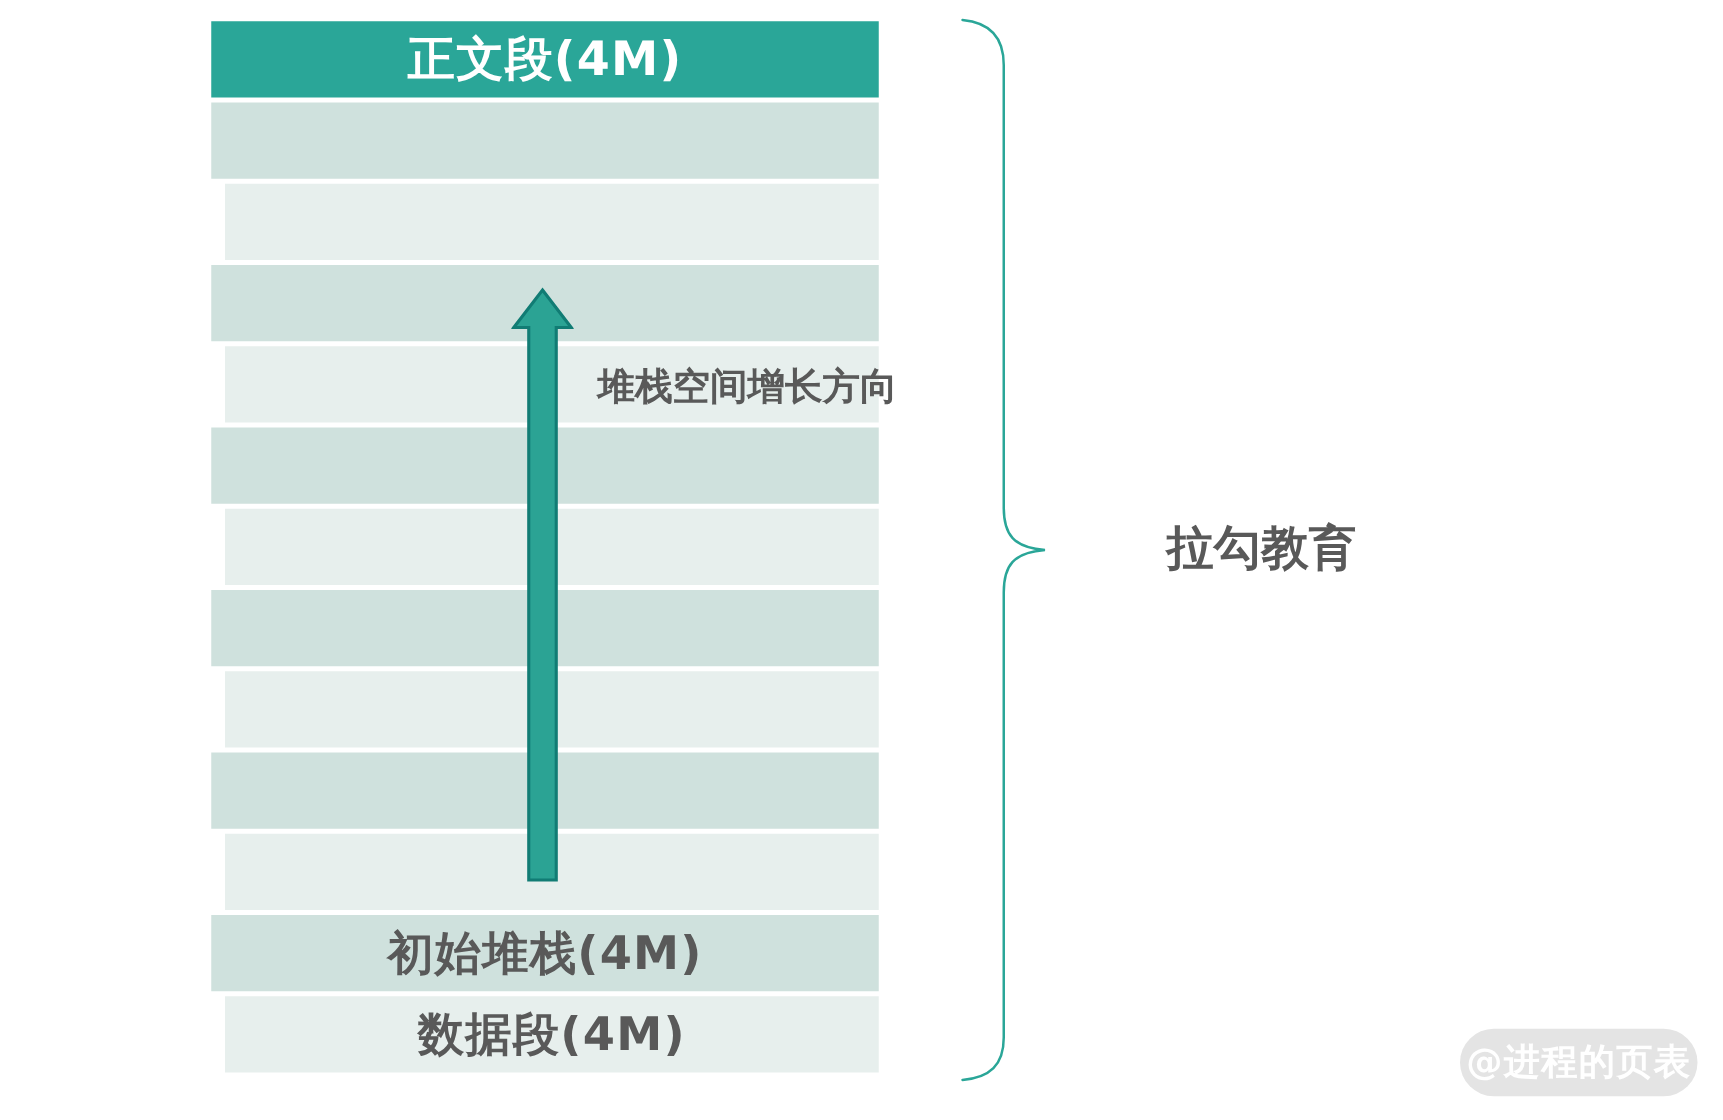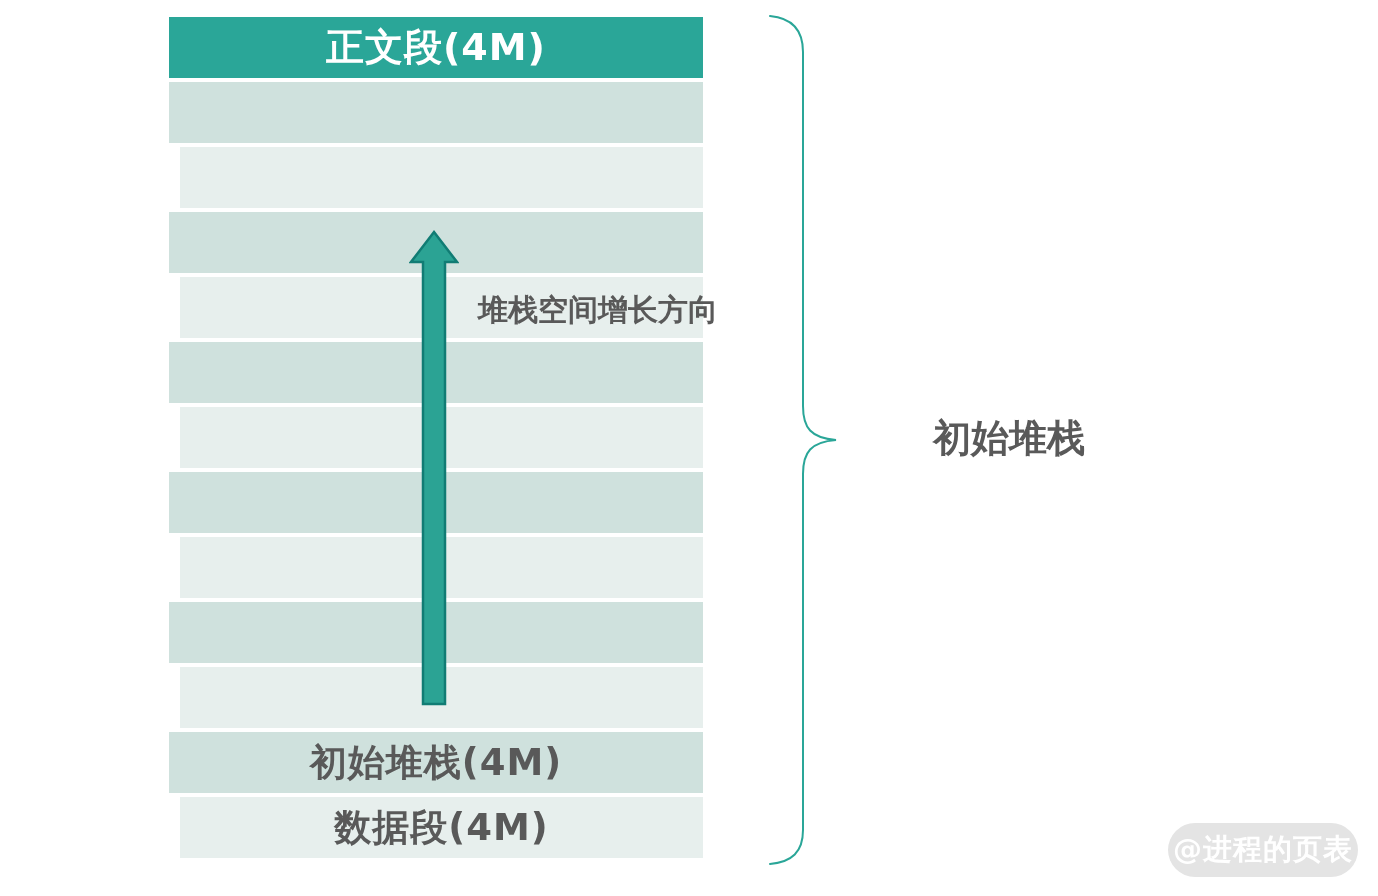--- a/index.html
+++ b/index.html
@@ -127,19 +127,19 @@
   <svg class="brace" width="90" height="870" viewBox="0 0 90 870" xmlns="http://www.w3.org/2000/svg">
     <path d="M 12 8
              C 34 10, 45 22, 45 44
              L 45 398
              C 45 420, 53 430, 78 432
              C 53 434, 45 444, 45 466
              L 45 822
              C 45 844, 34 854, 12 856"></path>
   </svg>
 
-  <div class="brace-label">初始堆栈</div>
+  <div class="brace-label">拉勾教育</div>
 
   <div class="watermark">
     <span>@进程的页表</span>
   </div>
 
 </div>
 
 </body></html>

